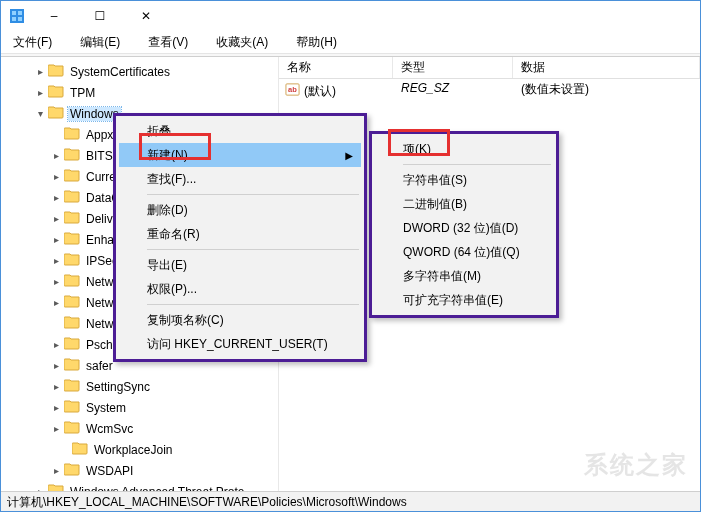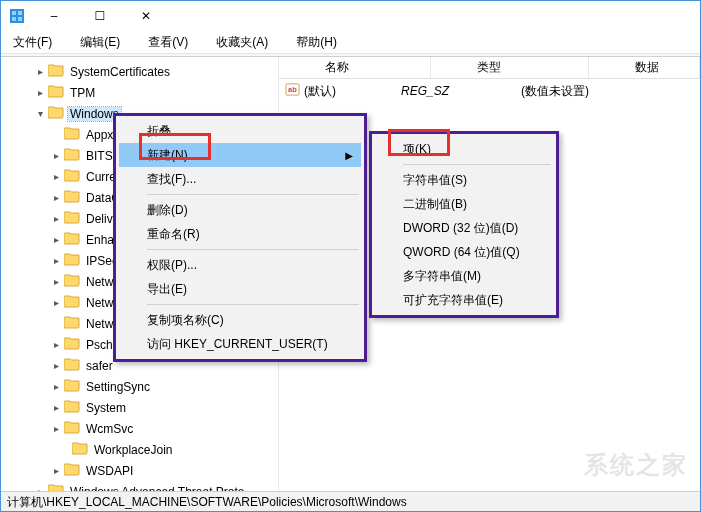--- a/index.html
+++ b/index.html
@@ -25,24 +25,24 @@
   .content { display:flex; height:434px; position:relative; }
   .tree { width:278px; overflow:auto; padding-top:4px; border-right:1px solid #e8e8e8; position:relative; }
   .tree::-webkit-scrollbar{width:17px;} .tree::-webkit-scrollbar-track{background:#f0f0f0;} .tree::-webkit-scrollbar-thumb{background:#c2c2c2;border:1px solid #a0a0a0;}
   .node { display:flex; align-items:center; height:21px; white-space:nowrap; }
   .expander { width:15px; text-align:center; color:#5b5b5b; font-size:10px; line-height:1; }
   .folder-icon { margin-right:4px; }
   .node.sel .label { background:#cde8ff; outline:1px dotted #7cb7e9; }
   .label { padding:0 2px; }
   .listview { flex:1; }
   .list-header { display:flex; border-bottom:1px solid #e0e0e0; height:22px; align-items:center; background:#fff; }
-  .list-header div { padding:0 8px; border-right:1px solid #e8e8e8; height:100%; display:flex; align-items:center;margin-left:38px; }
+  .list-header div { padding:0 8px; border-right:1px solid #e8e8e8; height:100%; display:flex; align-items:center; }
   .list-header div:nth-child(1){width:114px;} .list-header div:nth-child(2){width:120px;} .list-header div:nth-child(3){flex:1;}
   .list-body { padding-top:2px; }
-  .list-row { display:flex; height:20px; align-items:center; }
+  .list-row { display:flex; height:20px; }
   .list-row div:nth-child(1){width:114px; padding-left:6px; display:flex; align-items:center; gap:4px;}
   .list-row div:nth-child(2){width:120px; padding-left:8px;font-style:italic;}
   .list-row div:nth-child(3){flex:1; padding-left:8px;}
   .statusbar { height:20px; border-top:1px solid #cfcfcf; background:#f2f2f2; padding:2px 6px; font-size:12px; }
   .ctxmenu { position:absolute; background:#f2f2f2; border:3px solid #4c1d95; box-shadow:3px 3px 5px rgba(0,0,0,.25); padding:3px; z-index:10; }
   .ctxmenu .item { height:24px; display:flex; align-items:center; padding:0 28px 0 28px; white-space:nowrap; position:relative; }
   .ctxmenu .item.hover { background:#91c9f7; }
   .ctxmenu .sep { height:1px; background:#d0d0d0; margin:3px 2px 3px 28px; }
   .ctxmenu .item .arrow { position:absolute; right:8px; font-size:10px; }
   .redbox { position:absolute; border:3px solid #e53030; pointer-events:none; z-index:20; }
@@ -264,24 +264,24 @@
       </div>
     <div class="sep"></div>
     <div class="item">
         <span>删除(D)</span>
       </div>
     <div class="item">
         <span>重命名(R)</span>
       </div>
     <div class="sep"></div>
     <div class="item">
+        <span>导出(E)</span>
+      </div>
+    <div class="item">
         <span>权限(P)...</span>
-      </div>
-    <div class="item">
-        <span>导出(E)</span>
       </div>
     <div class="sep"></div>
     <div class="item">
         <span>复制项名称(C)</span>
       </div>
     <div class="item">
         <span>访问 HKEY_CURRENT_USER(T)</span>
       </div>
   </div>
 

